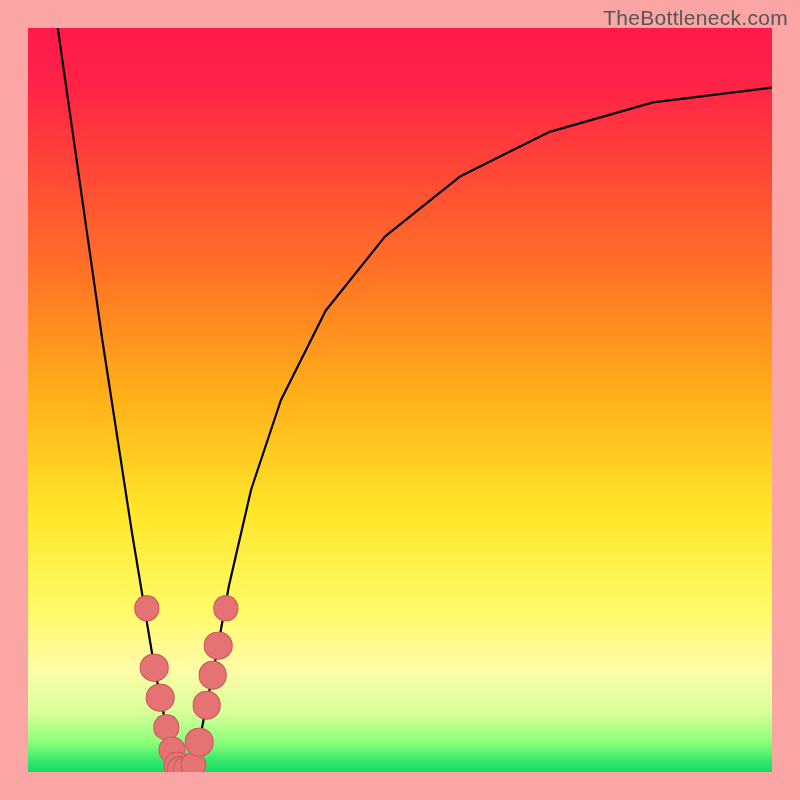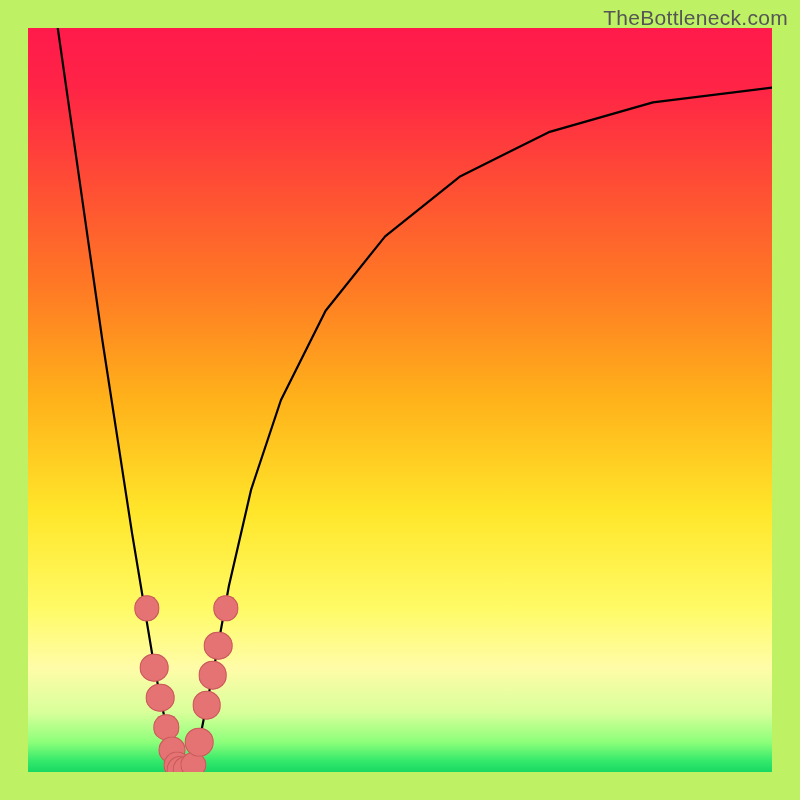--- a/index.html
+++ b/index.html
@@ -8,21 +8,21 @@
     width: 800px;
     height: 800px;
     overflow: hidden;
     background: #000;
     font-family: Arial, Helvetica, sans-serif;
   }
   .frame {
     position: relative;
     width: 800px;
     height: 800px;
-    background: #bef264;
+    background: #fca5a5;
   }
   .plot-area {
     position: absolute;
     left: 28px;
     top: 28px;
     width: 744px;
     height: 744px;
     overflow: hidden;
   }
   .gradient-bg {

